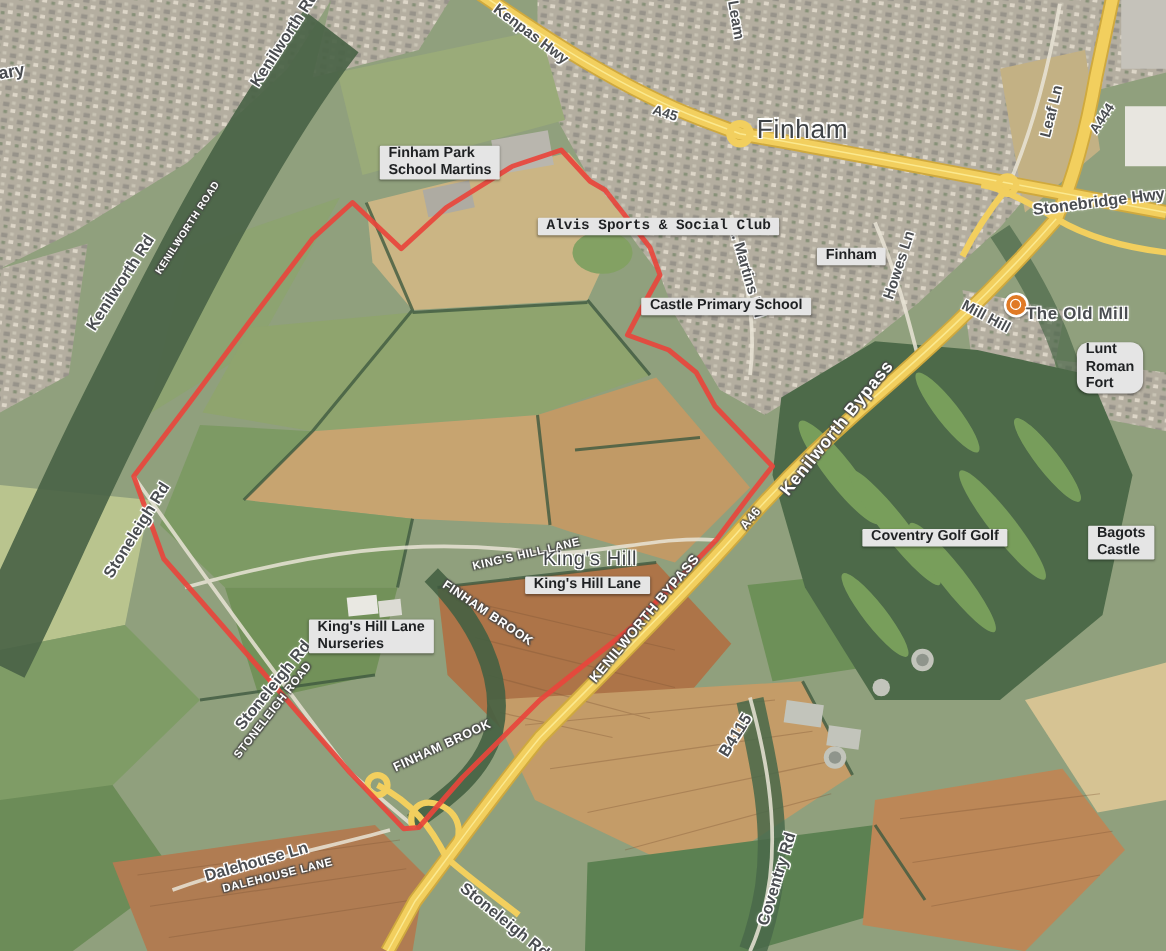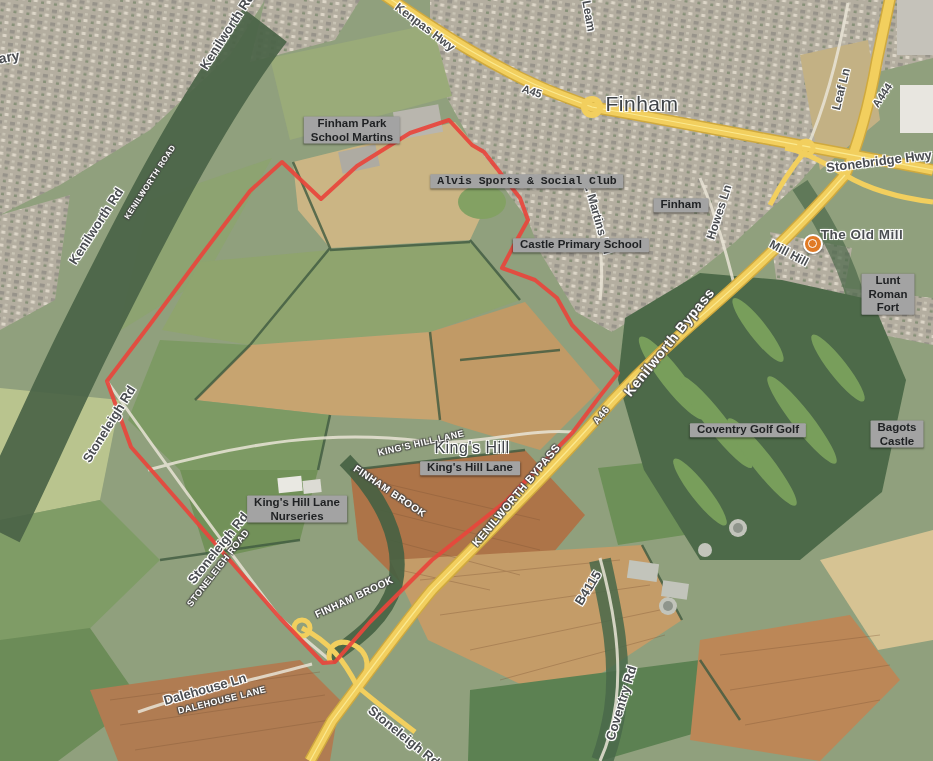--- a/index.html
+++ b/index.html
@@ -7,22 +7,22 @@
        font-family:"Liberation Sans","DejaVu Sans",sans-serif;cursor:grab;}
   #map svg{position:absolute;left:0;top:0;}
   .lbl{position:absolute;white-space:nowrap;transform:translate(-50%,-50%);pointer-events:none;}
   .halo{color:#4a4d51;font-weight:bold;
         text-shadow:-1px -1px 0 #fff,1px -1px 0 #fff,-1px 1px 0 #fff,1px 1px 0 #fff,0 0 3px #fff;}
   .wlab{color:#fff;font-weight:bold;letter-spacing:.5px;
         text-shadow:-1px -1px 1px rgba(70,70,70,.85),1px -1px 1px rgba(70,70,70,.85),
         -1px 1px 1px rgba(70,70,70,.85),1px 1px 1px rgba(70,70,70,.85);}
   .city{color:#3e4246;font-weight:normal;letter-spacing:.5px;
         text-shadow:-1px -1px 0 #fff,1px -1px 0 #fff,-1px 1px 0 #fff,1px 1px 0 #fff,0 0 3px #fff;}
-  .box{position:absolute;transform:translate(-50%,-50%);background:#a3a3a3;color:#1f2123;
-       font-size:11.5px;font-weight:bold;text-align:center;line-height:13.5px;
+  .box{position:absolute;transform:translate(-50%,-50%);background:#e5e5e5;color:#1f2123;
+       font-size:11.5px;font-weight:bold;line-height:13.5px;
        padding:0 7px;border-radius:1px;box-shadow:0 1px 2px rgba(0,0,0,.35);cursor:pointer;}
   .marker{position:absolute;width:16px;height:16px;border-radius:50%;
        background:#e07a26;border:2px solid #fff;box-shadow:0 1px 2px rgba(0,0,0,.4);
        transform:translate(-50%,-50%);cursor:pointer;}
   .marker:after{content:"";position:absolute;left:2.5px;top:2.5px;width:7px;height:7px;
        border:1.5px solid #fff;border-radius:50%;}
 </style>
 </head>
 <body>
 
@@ -161,21 +161,21 @@
   </g>
 
   <path d="M449,120 L472,145 L484,152 L520,198 L528,220 L513,247 L502,268 L535,280 L557,298 L572,325 L618,373
            L600,396 L573,432 L505,502 L432,560 L370,622 L335,662 L323,663 L280,618 L240,572 L160,480 L131,447
            L107,381 L151,323 L200,257 L250,191 L282,162 L321,199 L357,166 L410,133 Z" fill="none" stroke="#e8453c" stroke-width="4" stroke-linejoin="round" opacity=".92"></path>
 </svg>
 
   <div class="lbl city" style="left:642px;top:104px;font-size:21px;">Finham</div>
   <div class="lbl city" style="left:472px;top:448px;font-size:16px;text-align:center;">King's Hill</div>
   <div class="marker" style="left:813px;top:244px;"></div>
-  <div class="lbl city" style="left:862px;top:234px;font-size:13.5px;font-weight:bold;color:#4a4d51;">The Old Mill</div>
+  <div class="lbl city" style="left:862px;top:251px;font-size:13.5px;font-weight:bold;color:#4a4d51;">The Old Mill</div>
 
   <div id="labels">
       <div class="lbl halo" style="left: -4px; top: 59px; font-size: 14px; transform: translate(-50%, -50%) rotate(-10deg);">Library</div>
       <div class="lbl halo" style="left: 227px; top: 31px; font-size: 13px; transform: translate(-50%, -50%) rotate(-57deg);">Kenilworth Rd</div>
       <div class="lbl halo" style="left: 589px; top: 16px; font-size: 12px; transform: translate(-50%, -50%) rotate(80deg);">Leam</div>
       <div class="lbl halo" style="left: 425px; top: 27px; font-size: 12px; transform: translate(-50%, -50%) rotate(37deg);">Kenpas Hwy</div>
       <div class="lbl halo" style="left: 841px; top: 89px; font-size: 12px; transform: translate(-50%, -50%) rotate(-76deg);">Leaf Ln</div>
       <div class="lbl halo" style="left: 882px; top: 95px; font-size: 11px; transform: translate(-50%, -50%) rotate(-56deg);">A444</div>
       <div class="lbl halo" style="left: 532px; top: 91px; font-size: 11px; transform: translate(-50%, -50%) rotate(18deg);">A45</div>
       <div class="lbl halo" style="left: 879px; top: 161px; font-size: 13px; transform: translate(-50%, -50%) rotate(-7deg);">Stonebridge Hwy</div>
@@ -204,21 +204,21 @@
       </div>
       <div class="box" style="left: 527px; top: 181px; font-family: Liberation Mono, monospace;">
         <div>Alvis Sports &amp; Social Club</div>
       </div>
       <div class="box" style="left: 681px; top: 205px;">
         <div>Finham</div>
       </div>
       <div class="box" style="left: 581px; top: 245px;">
         <div>Castle Primary School</div>
       </div>
-      <div class="box" style="left: 888px; top: 294px;">
+      <div class="box" style="left: 888px; top: 294px; border-radius: 10px;">
         <div>Lunt Roman Fort</div>
       </div>
       <div class="box" style="left: 897px; top: 393px; margin-top: 41px;">
         <div>Bagots Castle</div>
       </div>
       <div class="box" style="left: 748px; top: 430px;">
         <div>Coventry Golf Golf</div>
       </div>
       <div class="box" style="left: 470px; top: 468px;">
         <div>King's Hill Lane</div>

